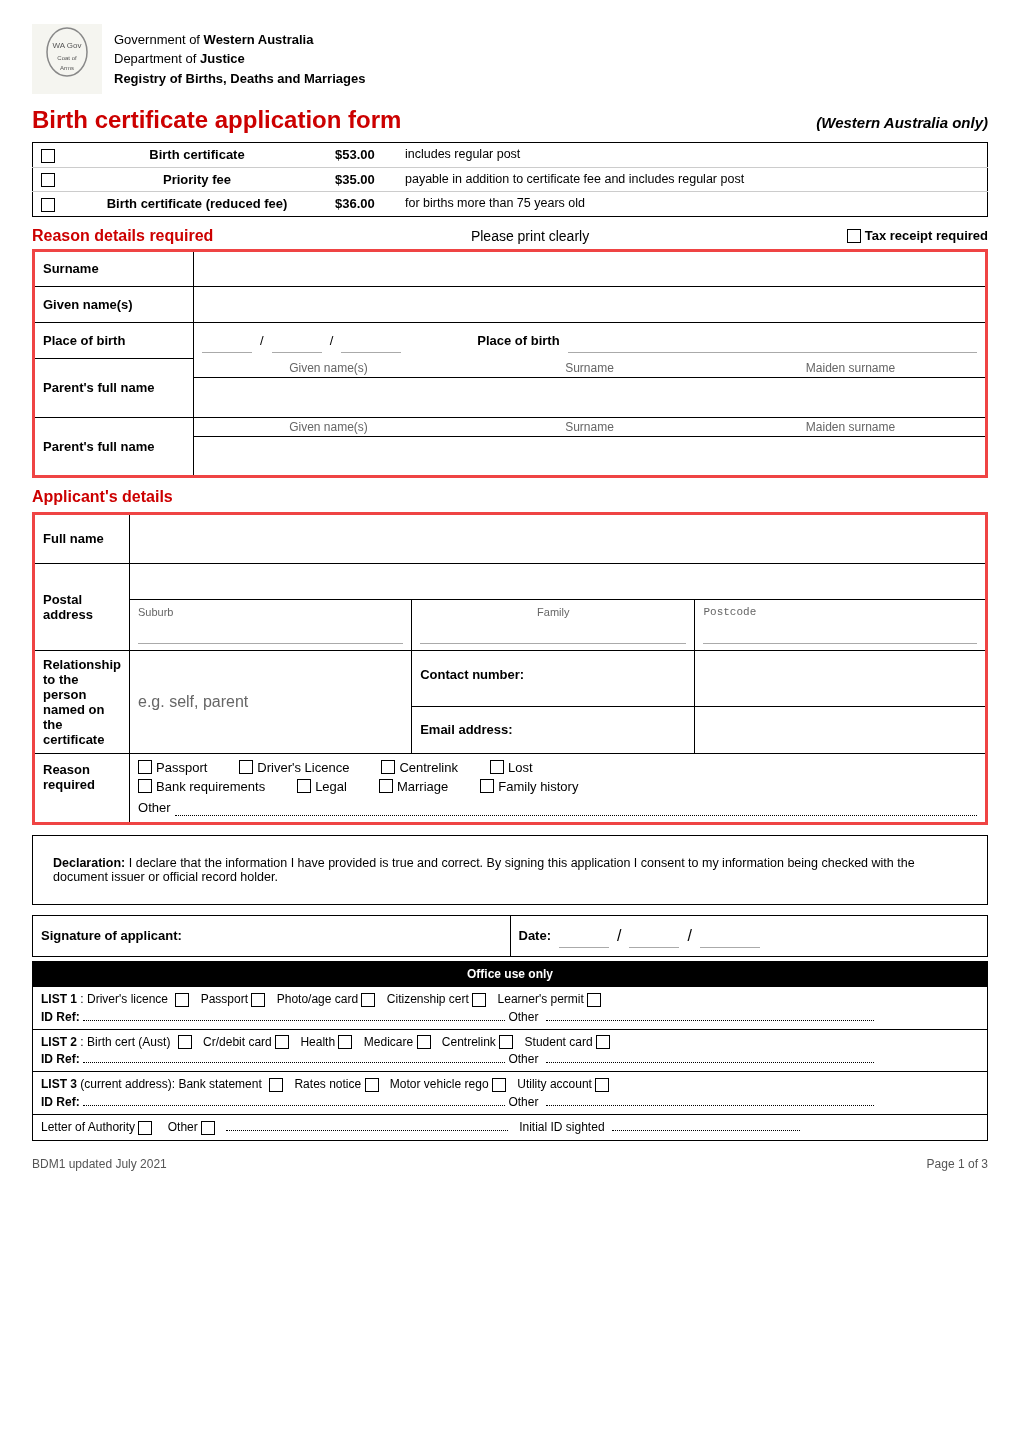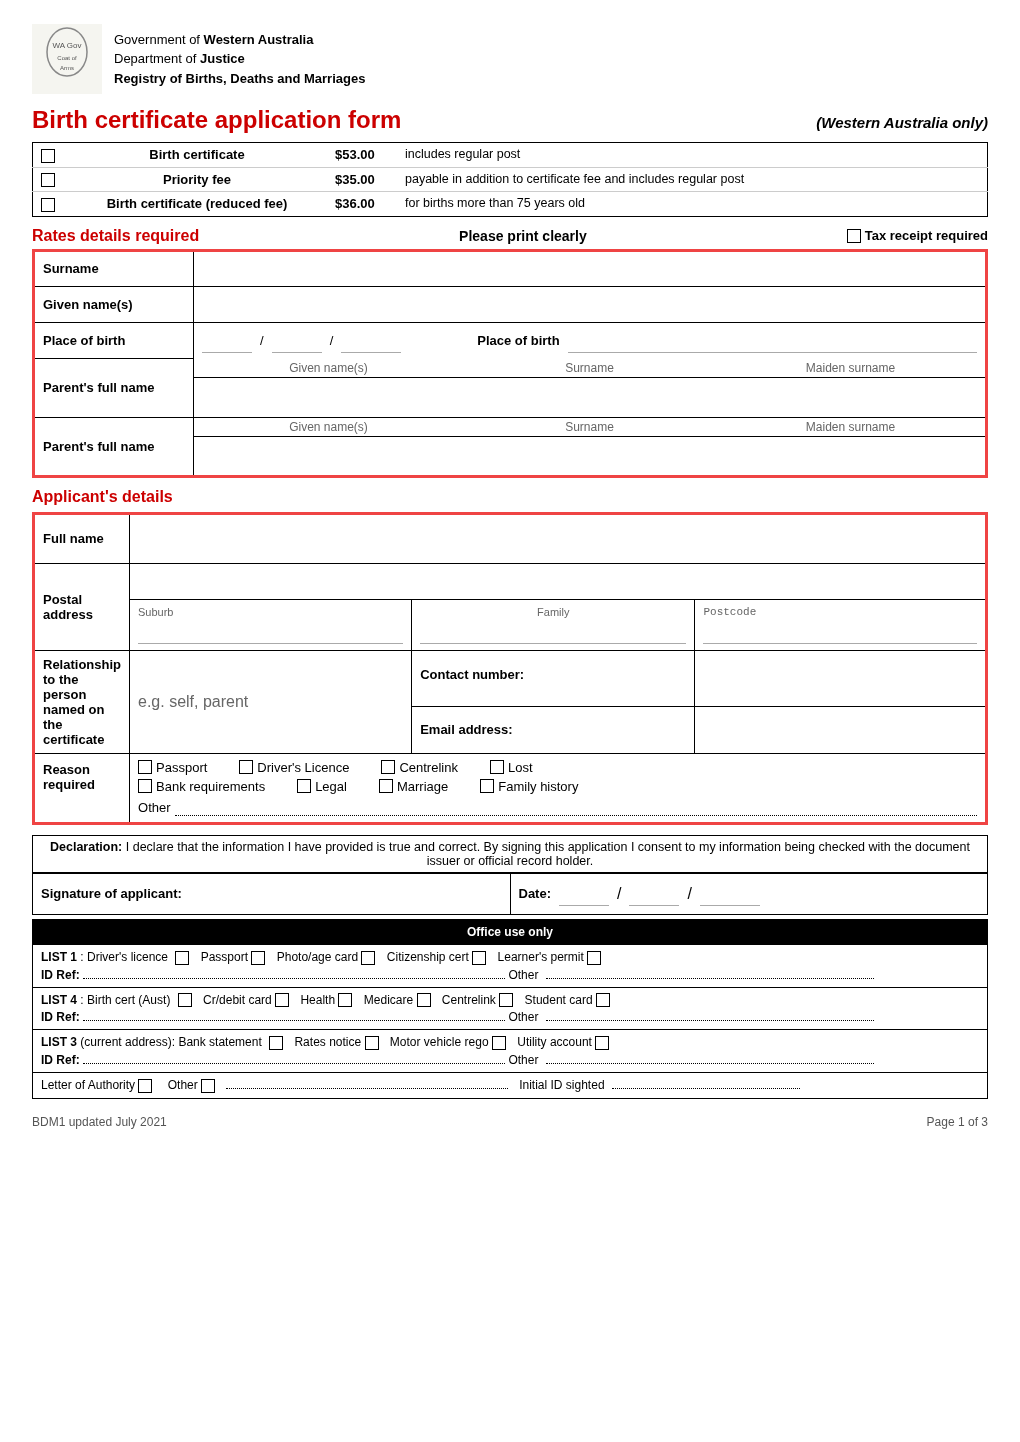--- a/index.html
+++ b/index.html
@@ -90,21 +90,21 @@
       align-items: center;
       margin-bottom: 4px;
     }
     .birth-header-left {
       font-size: 16px;
       font-weight: bold;
       color: #cc0000;
     }
     .birth-header-center {
       font-size: 14px;
-      font-weight: bold;
+      font-weight: normal;
     }
     .birth-header-right {
       display: flex;
       align-items: center;
       font-size: 13px;
       font-weight: bold;
     }
     
     .form-table {
       width: 100%;
@@ -146,23 +146,23 @@
     }
     .check-item {
       display: inline-flex;
       align-items: center;
       margin-right: 12px;
       white-space: nowrap;
     }
     
     .declaration-box {
       border: 1px solid #000;
-      padding: 4px;
+      padding: 20px;
+      margin-bottom: 10px;
       font-size: 12.5px;
-      text-align: center;
     }
     
     .signature-table {
       width: 100%;
       border-collapse: collapse;
       border: 1px solid #000;
       margin-bottom: 4px;
     }
     .signature-table td {
       border: 1px solid #000;
@@ -258,21 +258,21 @@
     <td class="fee-label">
       <strong>Birth certificate</strong> (reduced fee)
     </td>
     <td class="fee-amount">$36.00</td>
     <td class="fee-desc">for births more than 75 years old</td>
   </tr>
 </tbody>
   </table>
 
 <div class="birth-header-row">
-  <div class="birth-header-left">Rates details required</div>
+  <div class="birth-header-left">Reason details required</div>
   <div class="birth-header-center">Please print clearly</div>
   <div class="birth-header-right">
     <span class="checkbox-inline"></span>
     <span>Tax receipt required</span>
   </div>
 </div>
 
 <table class="form-table">
   <tbody>
       <tr>
@@ -472,21 +472,21 @@
         <span style="display:inline-block;width:45%;border-bottom:1px dotted #000;"></span>
         <span>Other</span>
         <span style="display:inline-block;width:35%;border-bottom:1px dotted #000;margin-left:4px;"></span>
       </div>
     </td>
   </tr>
 
   <tr>
     <td colspan="2">
       <div style="margin-bottom:3px;">
-        <strong>LIST 4</strong>
+        <strong>LIST 2</strong>
         <span> :  Birth cert (Aust) </span>
         <span class="checkbox-inline" style="margin-left:4px;"></span>
         <span style="margin-left:4px;">Cr/debit card </span>
         <span class="checkbox-inline"></span>
         <span style="margin-left:4px;">Health </span>
         <span class="checkbox-inline"></span>
         <span style="margin-left:4px;">Medicare </span>
         <span class="checkbox-inline"></span>
         <span style="margin-left:4px;">Centrelink </span>
         <span class="checkbox-inline"></span>

